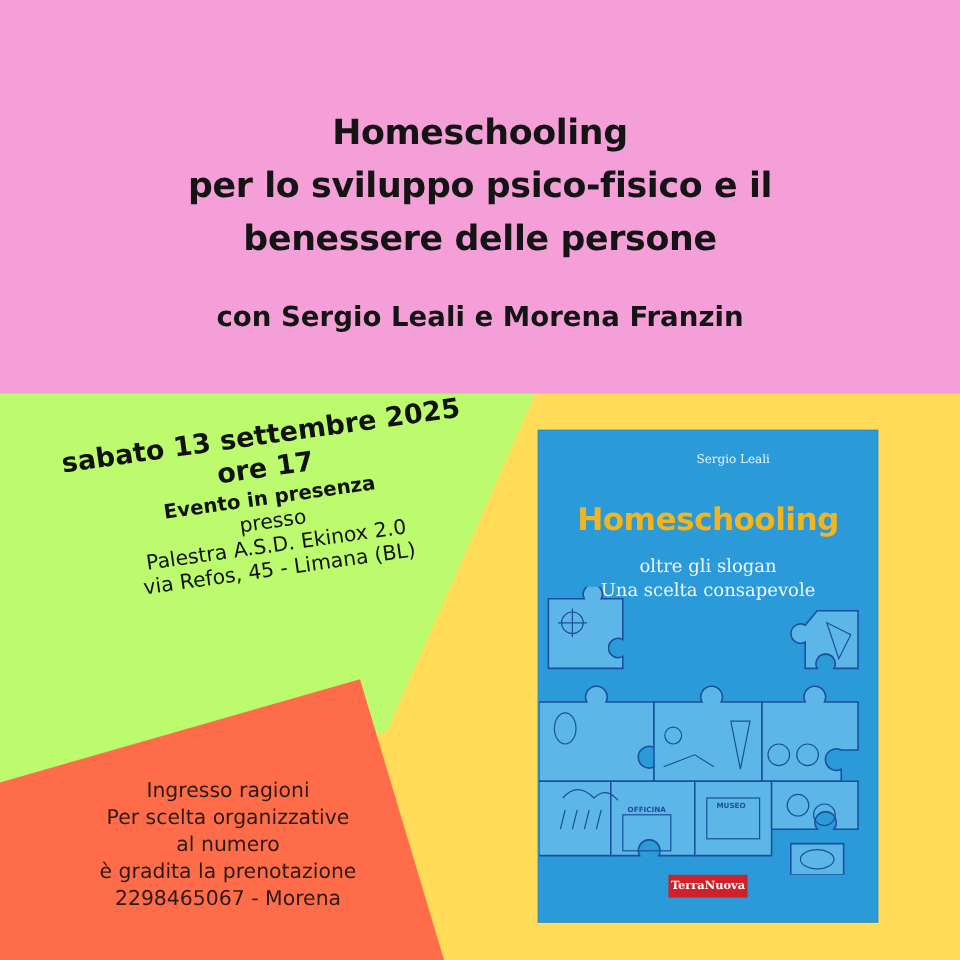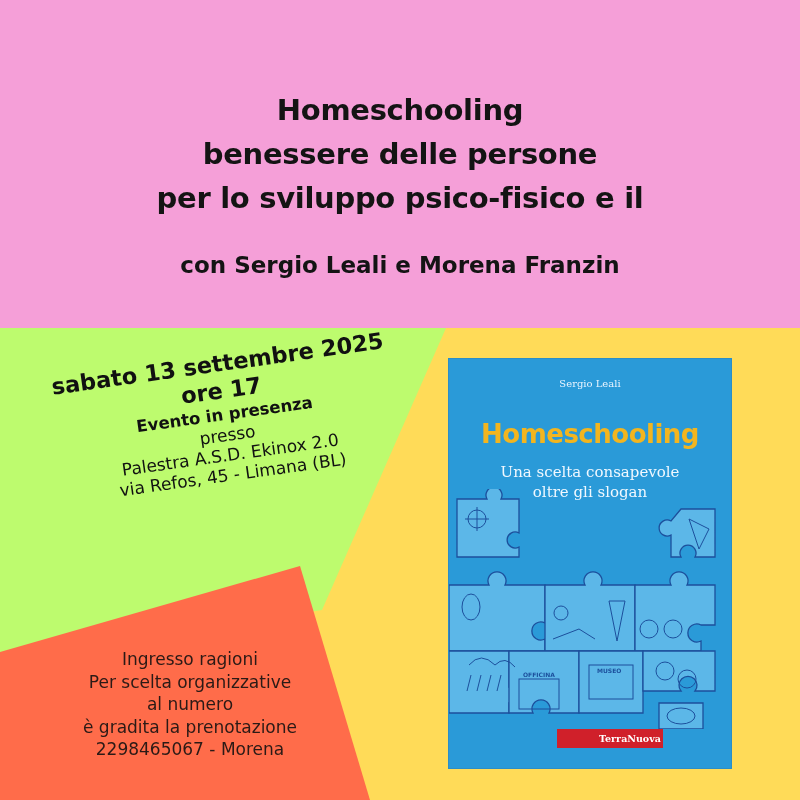--- a/index.html
+++ b/index.html
@@ -9,41 +9,41 @@
   .title { position:absolute; left:0; top:88px; width:800px; text-align:center; font-family:"DejaVu Sans", sans-serif; font-weight:600; font-size:29px; line-height:44px; color:#141414; letter-spacing:-0.3px; }
   .title div { white-space:nowrap; }
   .subtitle { position:absolute; left:0; top:252px; width:800px; text-align:center; font-weight:700; font-size:23px; color:#141414; }
   .date-block { position:absolute; left:30px; top:350px; width:390px; text-align:center; color:#111; transform:rotate(-8deg); transform-origin:50% 50%; }
   .date-line { font-weight:700; font-size:22.5px; line-height:27px; white-space:nowrap; }
   .evento { font-weight:700; font-size:16.5px; line-height:20px; margin-top:1px; }
   .presso, .venue { font-size:17px; line-height:20px; white-space:nowrap; }
   .info-block { position:absolute; left:40px; top:648px; width:300px; text-align:center; color:#2b1a16; font-size:17px; line-height:22.5px; }
   .info-block div { white-space:nowrap; }
   .book { position:absolute; left:449px; top:359px; width:282px; height:409px; background:#2a9ad8; box-shadow:0 0 0 1px #2b8ec8; overflow:hidden; }
-  .book-author { position:absolute; top:19px; width:100%; text-align:center; font-family:"DejaVu Serif", serif; font-size:10px; color:#e8f4ff; }
+  .book-author { position:absolute; top:19px; width:100%; text-align:center; font-family:"DejaVu Serif", serif; font-size:10px; color:#e8f4ff;padding-left:21px; }
   .book-title { position:absolute; top:60px; width:100%; text-align:center; font-weight:700; font-size:26px; color:#f2b51f; letter-spacing:-0.5px; }
   .book-subtitle { position:absolute; top:103px; width:100%; text-align:center; font-family:"DejaVu Serif", serif; font-size:15px; line-height:20px; color:#f0f8ff; }
   .book-art { position:absolute; left:0; top:130px; width:282px; height:240px; }
-  .publisher { position:absolute; left:108px; top:370px; width:66px; height:19px; background:#d0202a; color:#fff; font-family:"DejaVu Serif", serif; font-weight:700; font-size:9.5px; line-height:19px; text-align:center;padding-left:40px; }
+  .publisher { position:absolute; left:108px; top:370px; width:66px; height:19px; background:#d0202a; color:#fff; font-family:"DejaVu Serif", serif; font-weight:700; font-size:9.5px; line-height:19px; text-align:center; }
 </style>
 </head>
 <body>
 
 <svg class="bg-svg" viewBox="0 0 800 800">
   <rect x="0" y="0" width="800" height="800" fill="#ffdb58"></rect>
   <polygon points="0,328 446,328 322,610 0,660" fill="#bdfb6e"></polygon>
   <polygon points="0,652 300,566 370,800 0,800" fill="#ff6c4a"></polygon>
 </svg>
 
 <div class="top-band"></div>
 
 <div class="title">
   <div>Homeschooling</div>
+  <div>per lo sviluppo psico-fisico e il</div>
   <div>benessere delle persone</div>
-  <div>per lo sviluppo psico-fisico e il</div>
 </div>
 <div class="subtitle">con Sergio Leali e Morena Franzin</div>
 
 <div class="date-block">
   <div class="date-line">sabato 13 settembre 2025</div>
   <div class="date-line">ore 17</div>
   <div class="evento">Evento in presenza</div>
   <div class="presso">presso</div>
   <div class="venue">Palestra A.S.D. Ekinox 2.0</div>
   <div class="venue">via Refos, 45 - Limana (BL)</div>
@@ -54,22 +54,22 @@
   <div>Per scelta organizzative</div>
   <div>al numero</div>
   <div>è gradita la prenotazione</div>
   <div>2298465067 - Morena</div>
 </div>
 
 <div class="book">
   <div class="book-author">Sergio Leali</div>
   <div class="book-title">Homeschooling</div>
   <div class="book-subtitle">
+    <div>oltre gli slogan</div>
     <div>Una scelta consapevole</div>
-    <div>oltre gli slogan</div>
   </div>
   <svg class="book-art" viewBox="0 0 282 240">
     <g fill="#5cb7e8" stroke="#1c4f9c" stroke-width="1.3">
       <path d="M8 10 h30 a8 8 0 1 1 14 0 h18 v34 a8 8 0 1 0 0 14 v10 h-62 z"></path>
       <path d="M232 20 h34 v48 h-20 a8 8 0 1 0 -14 0 h-10 v-22 a8 8 0 1 1 0 -14 z"></path>
       <path d="M0 96 h40 a9 9 0 1 1 16 0 h40 v38 a9 9 0 1 0 0 16 v12 h-96 z"></path>
       <path d="M96 96 h40 a9 9 0 1 1 16 0 h34 v66 h-90 z"></path>
       <path d="M186 96 h36 a9 9 0 1 1 16 0 h28 v40 h-14 a9 9 0 1 0 0 16 v10 h-66 z"></path>
       <path d="M0 162 h60 v36 a9 9 0 1 1 0 16 v10 h-60 z"></path>
       <path d="M60 162 h70 v62 h-30 a9 9 0 1 0 -16 0 h-24 z"></path>

